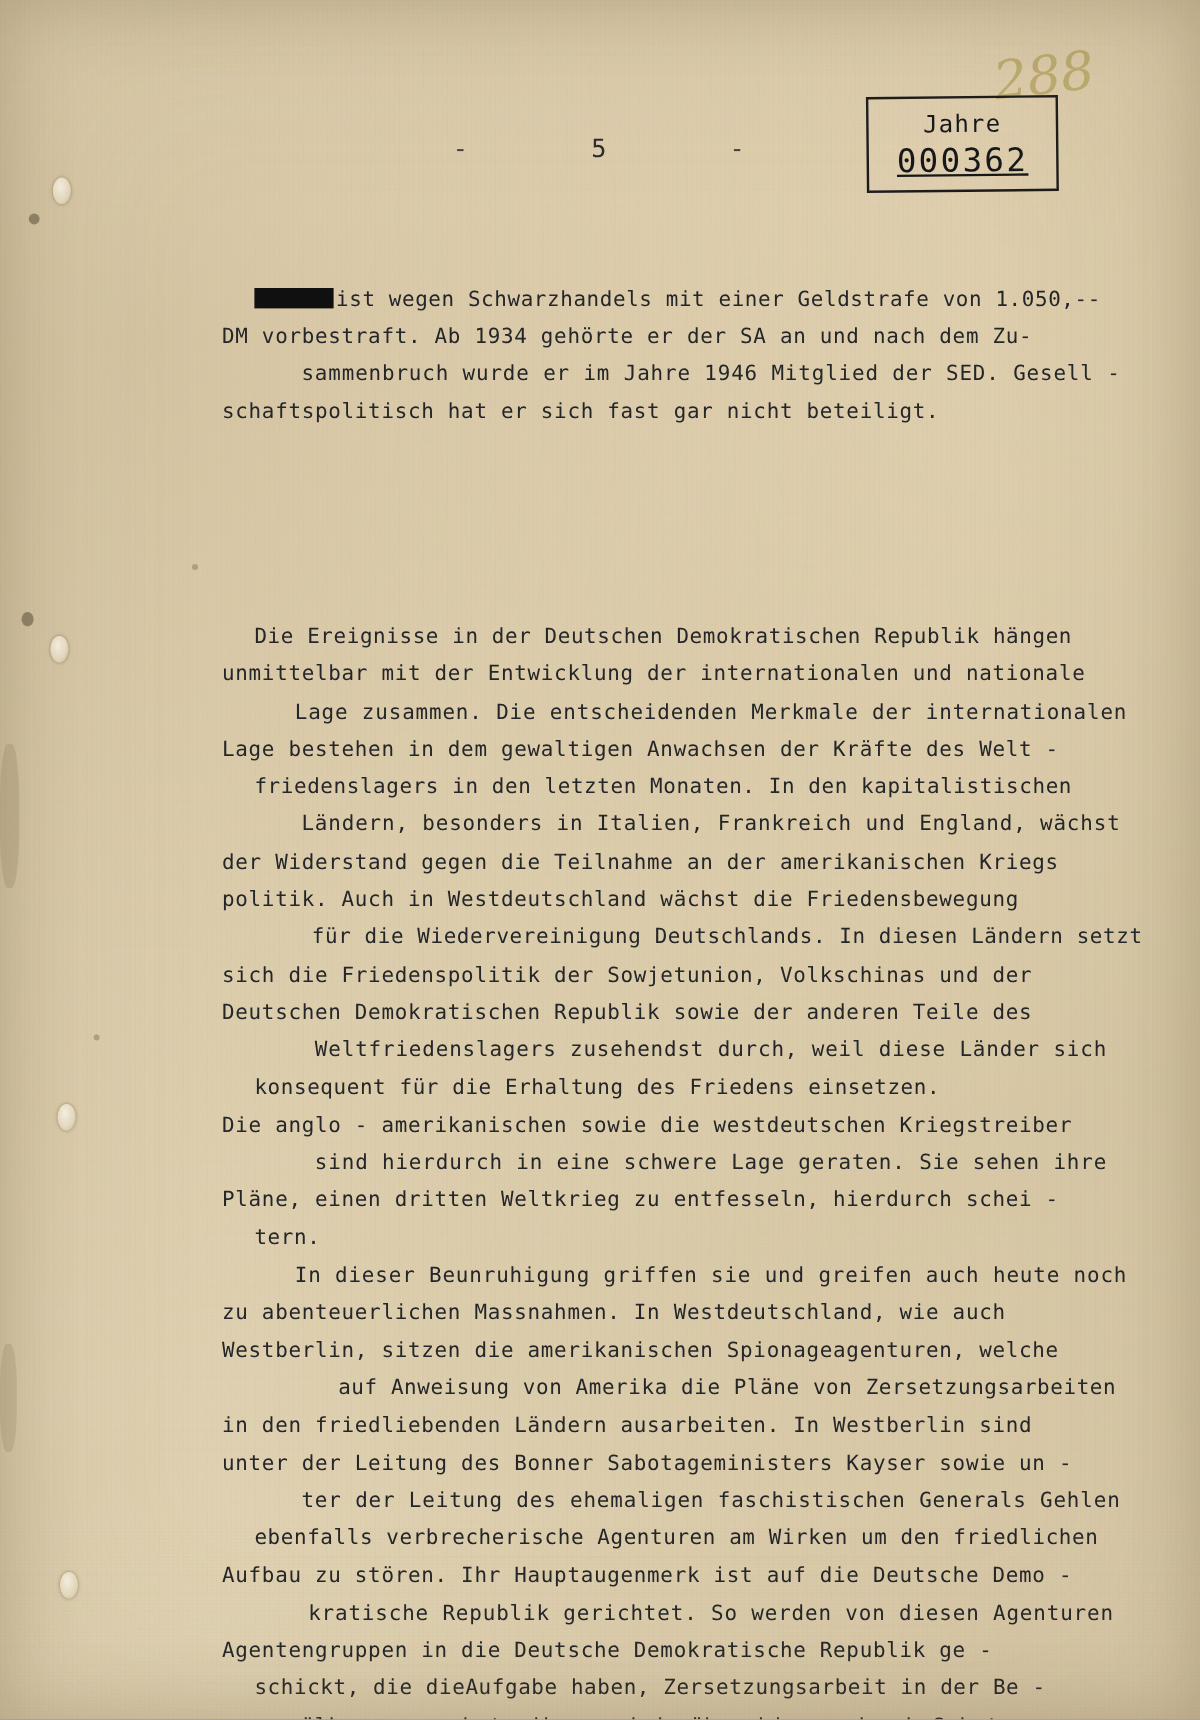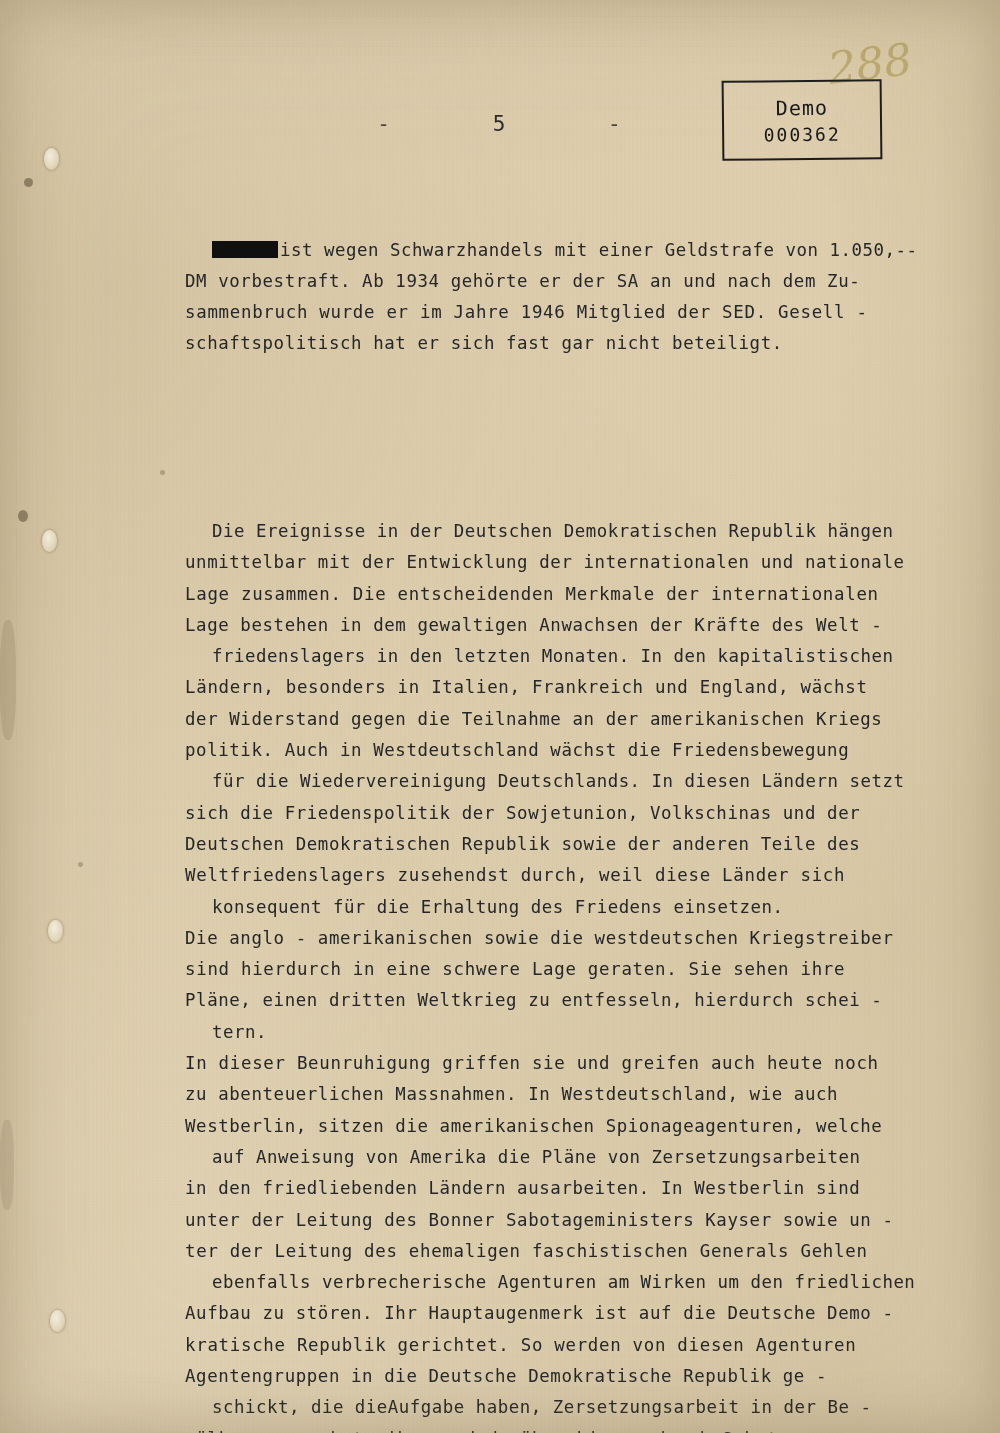--- a/index.html
+++ b/index.html
@@ -72,23 +72,24 @@
     align-items: center;
     justify-content: center;
     gap: 4px;
   }
   .stamp-title {
     font-size: 20px;
     letter-spacing: 1px;
     color: #16181a;
   }
   .stamp-number {
-    font-size: 18px;
+    font-size: 27px;
     letter-spacing: 2px;
     color: #16181a;
+    text-decoration: underline;
   }
   .pencil-number {
     position: absolute;
     left: 828px;
     top: 38px;
     font-family: "DejaVu Serif", serif;
     font-size: 44px;
     color: #b4a25f;
     opacity: 0.75;
     transform: rotate(-7deg);
@@ -104,21 +105,21 @@
     font-size: 17.4px;
     line-height: 31.3px;
     letter-spacing: 0.6px;
     white-space: pre;
     color: #242629;
   }
   .para { margin: 0 0 0 0; }
   .gap { height: 31px; }
   .line { position: relative; display: block; height: 31.3px; }
   
-  .line:nth-child(3n)   { letter-spacing: 0.72px; }
+  .line:nth-child(3n)   { letter-spacing: 0.72px; text-align: center; }
   .line:nth-child(4n+1) { letter-spacing: 0.52px; margin-left: 27px; }
 
   .redaction {
     display: inline-block;
     width: 66px;
     height: 17px;
     background: #101010;
     vertical-align: -2px;
     margin-right: 2px;
   }
@@ -158,21 +159,21 @@
   <div class="blot" style="left:18px; top:510px; width:10px; height:12px;"></div>
   <div class="blot" style="left:160px; top:470px; width:5px; height:5px; opacity:0.6;"></div>
   <div class="blot" style="left:78px; top:862px; width:5px; height:5px; opacity:0.6;"></div>
   <div class="edge-dark" style="left:0px; top:620px; width:16px; height:120px; opacity:0.5;"></div>
   <div class="edge-dark" style="left:0px; top:1120px; width:14px; height:90px; opacity:0.45;"></div>
 
   <div class="pencil-number">288</div>
 
   <div class="stamp">
     <div class="stamp-inner">
-      <div class="stamp-title">Demo</div>
+      <div class="stamp-title">Jahre</div>
       <div class="stamp-number">000362</div>
     </div>
   </div>
 
   <div class="header-line">
     <span class="dash-left">-</span>
     <span>5</span>
     <span class="dash-right">-</span>
   </div>
 

